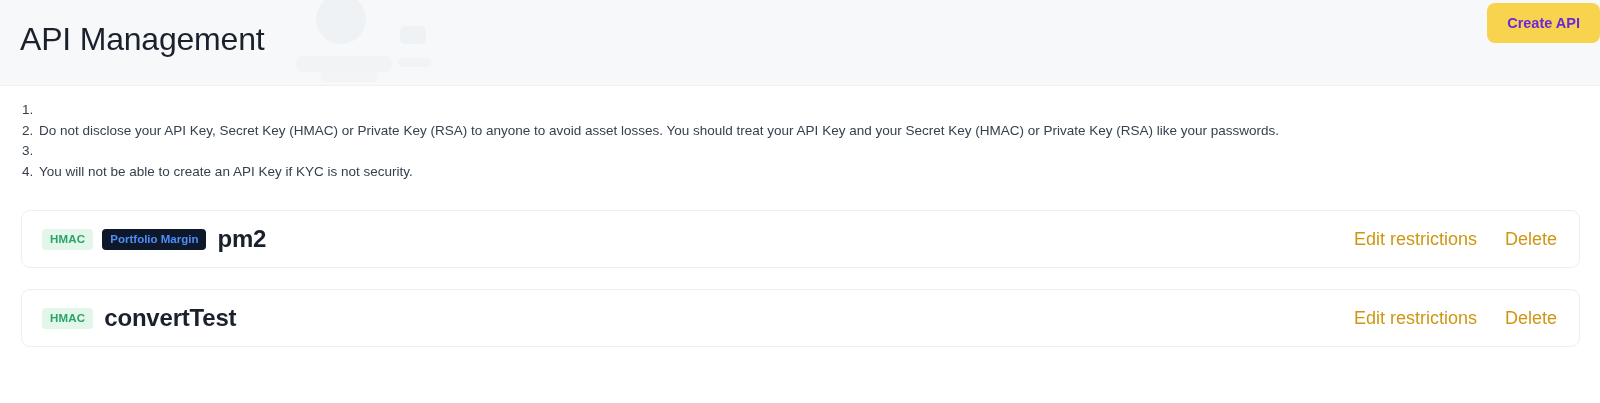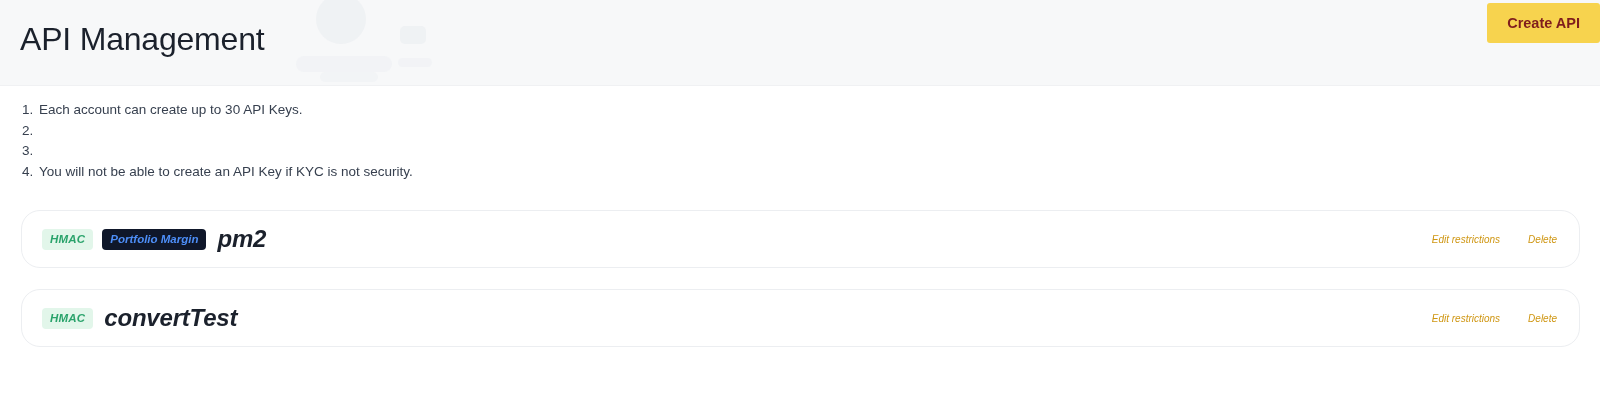--- a/index.html
+++ b/index.html
@@ -39,25 +39,25 @@
     position:absolute;
     right:0px; top:3px;
     display:flex;
     align-items:center;
     gap:16px;
   }
   .btn {
     height:40px;
     padding:0 20px;
     border:none;
-    border-radius:3px;
+    border-radius:8px;
     font-family:"Liberation Sans", sans-serif;
     font-size:14.5px;
     font-weight:700;
-    color:#7f1d1d;
+    color:#6d28d9;
     cursor:pointer;
     white-space:nowrap;
     display:flex;
     align-items:center;
     justify-content:center;
   }
   .btn-primary { background:#f7d34e; }
   .btn-muted   { background:#eaecef; }
 
   
@@ -71,22 +71,21 @@
   .note-num { width:17px; flex:0 0 17px; }
 
   
   .cards { margin-top:28px; }
   .key-card {
     position:relative;
     margin:0 20px 21px 21px;
     height:58px;
     background:#ffffff;
     border:1px solid #eceef1;
-    border-radius:19px;
-    font-style:italic;
+    border-radius:9px;
   }
   .key-left {
     position:absolute;
     left:20px; top:0; bottom:0;
     display:flex;
     align-items:center;
     gap:9px;
   }
   .badge {
     height:21px;
@@ -108,21 +107,21 @@
     letter-spacing:-0.2px;
   }
   .key-right {
     position:absolute;
     right:22px; top:0; bottom:0;
     display:flex;
     align-items:center;
     gap:28px;
   }
   .link-action {
-    font-size:10px;
+    font-size:18px;
     font-weight:400;
     color:#cf9612;
     cursor:pointer;
     white-space:nowrap;
   }
 </style>
 </head>
 <body>
 
 <div class="header">
@@ -135,24 +134,24 @@
   <div class="page-title">API Management</div>
 
   <div class="header-actions">
       <button class="btn btn-primary">Create API</button>
     </div>
 </div>
 
 <div class="notes">
     <div class="note-row">
       <span class="note-num">1.</span>
-      <span>Each account can create up to 30 API Keys.</span>
     </div>
     <div class="note-row">
       <span class="note-num">2.</span>
+      <span>Do not disclose your API Key, Secret Key (HMAC) or Private Key (RSA) to anyone to avoid asset losses. You should treat your API Key and your Secret Key (HMAC) or Private Key (RSA) like your passwords.</span>
     </div>
     <div class="note-row">
       <span class="note-num">3.</span>
     </div>
     <div class="note-row">
       <span class="note-num">4.</span>
       <span>You will not be able to create an API Key if KYC is not security.</span>
     </div>
   </div>
 

